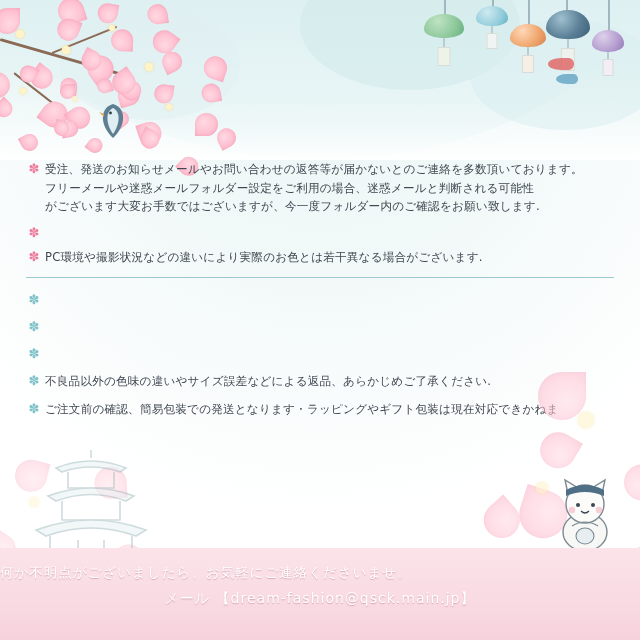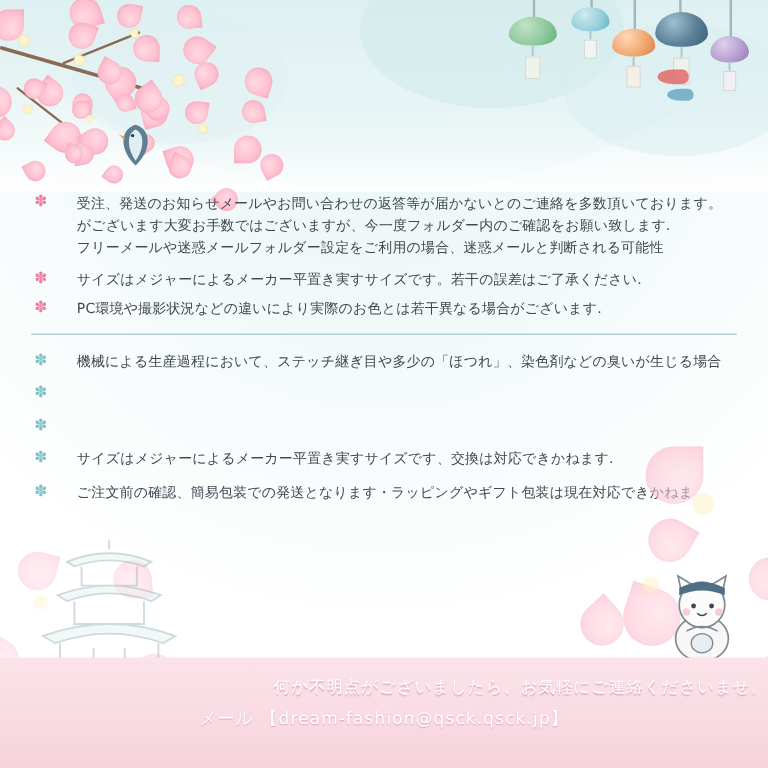--- a/index.html
+++ b/index.html
@@ -78,33 +78,32 @@
   }
   .mark{
     flex:0 0 auto;width:16px;margin-right:3px;line-height:18px;
     font-size:13px;text-align:center;
   }
   .mark.pink{color:#ee7e9e;}
   .mark.teal{color:#7fc3c8;}
   .txt{
     font-size:11.6px;line-height:18.5px;color:#3f4750;
     letter-spacing:.2px;
-    margin-left:19px;
   }
   .txt .cont{display:block;}
   .divider{
     height:1px;background:#9dc9cd;margin:11px 26px 13px 26px;
   }
   
   .footer{
     position:absolute;left:0;bottom:0;width:640px;height:92px;
     background:linear-gradient(180deg,#fbe3e9 0%, #f9dbe3 55%, #f6d2dc 100%);
   }
   .footer .f1{
-    position:absolute;left:0;top:16px;width:640px;text-align:right;
+    position:absolute;left:0;top:16px;width:640px;text-align:left;
     font-size:13.5px;color:#ffffff;letter-spacing:1px;
     text-shadow:0 1px 1px rgba(190,120,145,.55);
   }
   .footer .f2{
     position:absolute;left:0;top:42px;width:640px;text-align:center;
     font-size:14px;color:#ffffff;letter-spacing:1px;
     text-shadow:0 1px 1px rgba(190,120,145,.55);
   }
   
   .pagoda{position:absolute;left:16px;bottom:84px;width:150px;height:112px;opacity:.5;}
@@ -237,63 +236,59 @@
 
 
   <div class="content">
 
     <div class="block">
 
       <div class="line">
         <span class="mark pink">✽</span>
         <span class="txt">
           <span class="cont">受注、発送のお知らせメールやお問い合わせの返答等が届かないとのご連絡を多数頂いております。</span>
+          <span class="cont">フリーメールや迷惑メールフォルダー設定をご利用の場合、迷惑メールと判断される可能性</span>
           <span class="cont">がございます大変お手数ではございますが、今一度フォルダー内のご確認をお願い致します.</span>
-          <span class="cont">フリーメールや迷惑メールフォルダー設定をご利用の場合、迷惑メールと判断される可能性</span>
         </span>
       </div>
 
       <div class="line" style="margin-top:8px;">
         <span class="mark pink">✽</span>
-        <span class="txt">
-          <span class="cont">サイズはメジャーによるメーカー平置き実すサイズです。若干の誤差はご了承ください.</span>
-        </span>
       </div>
 
       <div class="line" style="margin-top:6px;">
         <span class="mark pink">✽</span>
         <span class="txt">
           <span class="cont">PC環境や撮影状況などの違いにより実際のお色とは若干異なる場合がございます.</span>
         </span>
       </div>
     </div>
 
     <div class="divider"></div>
 
     <div class="block">
 
       <div class="line">
         <span class="mark teal">✽</span>
         <span class="txt">
-          <span class="cont">機械による生産過程において、ステッチ継ぎ目や多少の「ほつれ」、染色剤などの臭いが生じる場合</span>
         </span>
       </div>
 
       <div class="line" style="margin-top:9px;">
         <span class="mark teal">✽</span>
       </div>
 
       <div class="line" style="margin-top:9px;">
         <span class="mark teal">✽</span>
       </div>
 
       <div class="line" style="margin-top:9px;">
         <span class="mark teal">✽</span>
         <span class="txt">
-          <span class="cont">サイズはメジャーによるメーカー平置き実すサイズです、交換は対応できかねます.</span>
+          <span class="cont">不良品以外の色味の違いやサイズ誤差などによる返品、あらかじめご了承ください.</span>
         </span>
       </div>
 
       <div class="line" style="margin-top:9px;">
         <span class="mark teal">✽</span>
         <span class="txt">
           <span class="cont">ご注文前の確認、簡易包装での発送となります・ラッピングやギフト包装は現在対応できかねま</span>
         </span>
       </div>
     </div>
@@ -346,16 +341,16 @@
     <circle cx="45" cy="31" r="2" fill="#3b4750"></circle>
     <path d="M33 37 q4 4 8 0" stroke="#3b4750" stroke-width="1.2" fill="none"></path>
     <circle cx="24" cy="36" r="3.2" fill="#f7c3cd" opacity=".8"></circle>
     <circle cx="51" cy="36" r="3.2" fill="#f7c3cd" opacity=".8"></circle>
     <path d="M24 52 q13 -8 26 0" stroke="#7d8a92" stroke-width="1.2" fill="none"></path>
     <ellipse cx="37" cy="62" rx="9" ry="8" fill="#e6eef2" stroke="#7d8a92" stroke-width="1.1"></ellipse>
   </svg>
 
   <div class="footer">
     <div class="f1">何か不明点がございましたら、お気軽にご連絡くださいませ。</div>
-    <div class="f2">メール 【dream-fashion@qsck.qsck.jp】</div>
+    <div class="f2">メール 【dream-fashion@qsck.main.jp】</div>
   </div>
 
 </div>
 
 </body></html>

